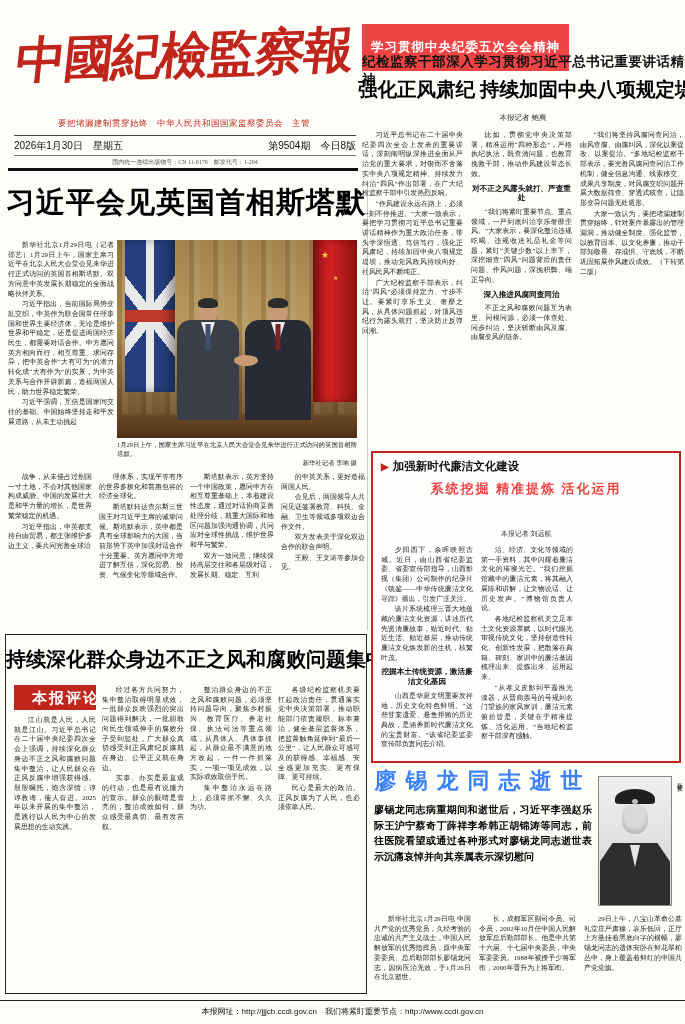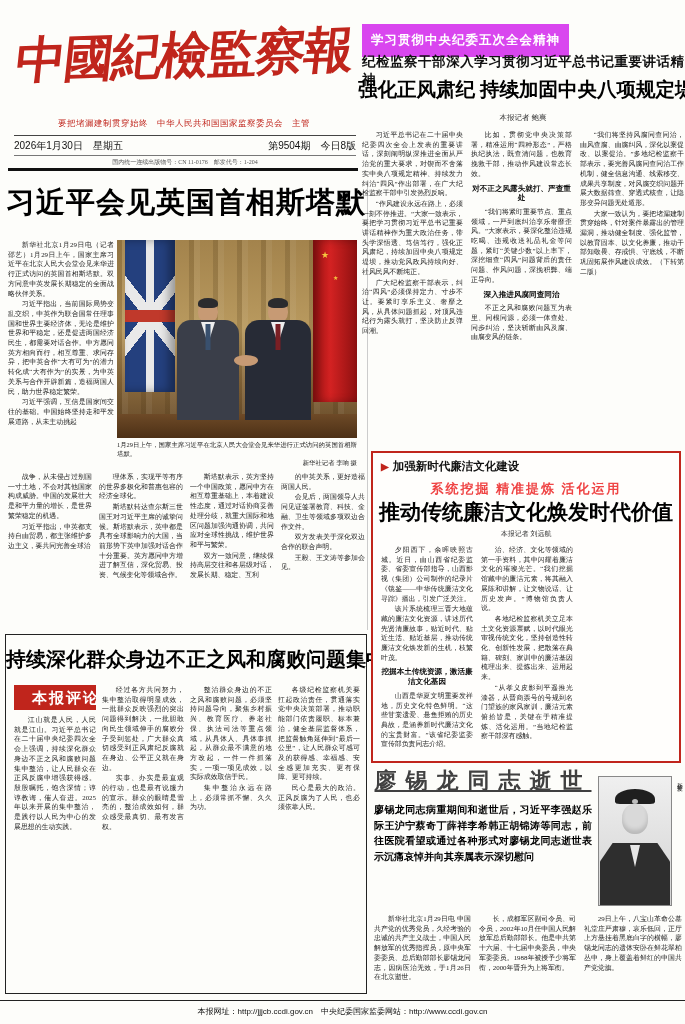--- a/index.html
+++ b/index.html
@@ -19,22 +19,22 @@
   .hr2{left:14px;top:155px;width:342px;height:1px;background:#777;}
   .pubcode{left:14px;top:158px;width:342px;text-align:center;font-size:6px;color:#555;}
   .hrThick{left:8px;top:168px;width:350px;height:2.5px;background:#111;}
   .vdiv{left:367px;top:182px;width:1px;height:448px;background:#ccc;}
   
   .np-col{position:absolute;font-size:6.9px;line-height:9.7px;text-align:justify;color:#222;overflow:hidden;}
   .np-col p{margin:0 0 1px 0;text-indent:2em;}
   .np-col p.colsub{font-family:"Liberation Sans",sans-serif;font-weight:bold;font-size:7.6px;
     text-indent:0;text-align:center;margin:5px 0 4px;color:#111;}
   
-  .banner{left:362px;top:24px;background:#d946ef;color:#fff;font-family:"Liberation Sans",sans-serif;
-    font-weight:bold;font-size:12.5px;padding:8px 9px;letter-spacing:1px;}
+  .banner{left:362px;top:24px;background:#ef4444;color:#fff;font-family:"Liberation Sans",sans-serif;
+    font-weight:bold;font-size:12.5px;padding:15px 9px;letter-spacing:1px;}
   .plenary-sub{left:362px;top:53px;width:322px;font-family:"Liberation Sans",sans-serif;font-weight:bold;
     font-size:13.5px;text-align:justify;text-align-last:justify;color:#111;}
   .plenary-head{left:358px;top:76px;width:327px;text-align:center;font-weight:bold;font-size:19.5px;
     font-family:"Liberation Serif",serif;color:#000;white-space:nowrap;}
   .plenary-byline{left:362px;top:113px;width:322px;text-align:center;font-size:7.5px;color:#333;}
   
   .meet-head{left:6px;top:183px;width:354px;text-align:center;font-family:"Liberation Sans",sans-serif;
     font-weight:900;font-size:29px;letter-spacing:1px;color:#000;white-space:nowrap;}
   .photo{left:117px;top:240px;width:240px;height:198px;overflow:hidden;
     background:linear-gradient(180deg,#a3834c 0%,#b99a5f 45%,#8a6a3d 72%,#5f4426 100%);}
@@ -76,21 +76,21 @@
   .kicker{position:absolute;left:8px;top:6px;font-family:"Liberation Sans",sans-serif;font-weight:bold;
     font-size:11.5px;color:#111;display:flex;align-items:center;gap:4px;}
   .kicker .arrow{color:#c0251c;font-size:10px;}
   .culture-sub{position:absolute;left:0;top:27px;width:100%;text-align:center;
     font-family:"Liberation Sans",sans-serif;font-weight:bold;font-size:13px;color:#ef4444;letter-spacing:2px;}
   .culture-head{position:absolute;left:0;top:45px;width:100%;text-align:center;font-weight:bold;
     font-size:21px;font-family:"Liberation Serif",serif;color:#000;white-space:nowrap;}
   .culture-byline{position:absolute;left:0;top:76px;width:100%;text-align:center;font-size:7px;color:#333;}
   
   .obit-head{left:374px;top:766px;width:218px;text-align:center;font-weight:bold;font-size:22px;
-    font-family:"Liberation Serif",serif;letter-spacing:9px;color:#404040;white-space:nowrap;text-decoration:underline;}
+    font-family:"Liberation Serif",serif;letter-spacing:9px;color:#3b82f6;white-space:nowrap;}
   .obit-lede{left:374px;top:802px;width:218px;font-weight:bold;font-size:10px;line-height:15.5px;
     text-align:justify;font-family:"Liberation Serif",serif;color:#000;}
   .obit-photo{left:598px;top:776px;width:74px;height:130px;border:1px solid #888;
     background:linear-gradient(180deg,#efefef,#d3d3d3);overflow:hidden;}
   .obit-photo .cap{position:absolute;top:12px;left:50%;transform:translateX(-50%);width:40px;height:15px;
     background:#1f1f1f;border-radius:60% 60% 15% 15%/80% 80% 20% 20%;}
   .obit-photo .cap::after{content:"";position:absolute;left:50%;top:10px;transform:translateX(-50%);
     width:6px;height:5px;border-radius:50%;background:#bdbdbd;}
   .obit-photo .face{position:absolute;top:27px;left:50%;transform:translateX(-50%);width:26px;height:30px;
     border-radius:46%;background:#d9d9d9;box-shadow:inset 0 -4px 4px rgba(0,0,0,.15);}
@@ -223,21 +223,20 @@
         <p>民心是最大的政治。正风反腐为了人民，也必须依靠人民。</p>
       </div>
   </div>
 
   <div class="abs rbox">
     <div class="kicker">
       <span class="arrow">▶</span>
       <span>加强新时代廉洁文化建设</span>
     </div>
     <div class="culture-sub">系统挖掘 精准提炼 活化运用</div>
-    <div class="culture-head">推动传统廉洁文化焕发时代价值</div>
     <div class="culture-byline">本报记者 刘远航</div>
     <div class="np-col" style="left:8px;top:92px;width:92px;height:210px;">
         <p>夕阳西下，余晖映照古城。近日，由山西省纪委监委、省委宣传部指导，山西影视（集团）公司制作的纪录片《镜鉴——中华传统廉洁文化寻踪》播出，引发广泛关注。</p>
         <p>该片系统梳理三晋大地蕴藏的廉洁文化资源，讲述历代先贤清廉故事，贴近时代、贴近生活、贴近基层，推动传统廉洁文化焕发新的生机，枝繁叶茂。</p>
         <p class="colsub">挖掘本土传统资源，激活廉洁文化基因</p>
         <p>山西是华夏文明重要发祥地，历史文化特色鲜明。“这些甘棠遗爱、悬鱼拒贿的历史典故，是涵养新时代廉洁文化的宝贵财富。”该省纪委监委宣传部负责同志介绍。</p>
       </div>
     <div class="np-col" style="left:108px;top:92px;width:92px;height:210px;">
         <p>治、经济、文化等领域的第一手资料，其中闪耀着廉洁文化的璀璨光芒。“我们挖掘馆藏中的廉洁元素，将其融入展陈和讲解，让文物说话、让历史发声。”博物馆负责人说。</p>
         <p>各地纪检监察机关立足本土文化资源禀赋，以时代眼光审视传统文化，坚持创造性转化、创新性发展，把散落在典籍、碑刻、家训中的廉洁基因梳理出来、提炼出来、运用起来。</p>
@@ -261,16 +260,16 @@
     </div>
   <div class="np-col" style="left:479px;top:914px;width:97px;height:82px;">
       <p>长，成都军区副司令员、司令员，2002年10月任中国人民解放军总后勤部部长。他是中共第十六届、十七届中央委员，中央军委委员。1988年被授予少将军衔，2000年晋升为上将军衔。</p>
     </div>
   <div class="np-col" style="left:584px;top:914px;width:98px;height:82px;">
       <p>29日上午，八宝山革命公墓礼堂庄严肃穆，哀乐低回，正厅上方悬挂着黑底白字的横幅，廖锡龙同志的遗体安卧在鲜花翠柏丛中，身上覆盖着鲜红的中国共产党党旗。</p>
     </div>
 
   <div class="abs f-rule"></div>
   <div class="abs f-text">
-    <span>本报网址：</span><a href="#">http://jjjcb.ccdi.gov.cn</a><span>　中央纪委国家监委网站：</span><a href="#">http://www.ccdi.gov.cn</a>
+    <span>本报网址：</span><a href="#">http://jjjcb.ccdi.gov.cn</a><span>　我们将紧盯重要节点：</span><a href="#">http://www.ccdi.gov.cn</a>
   </div>
 
 </div>
 
 </body></html>

